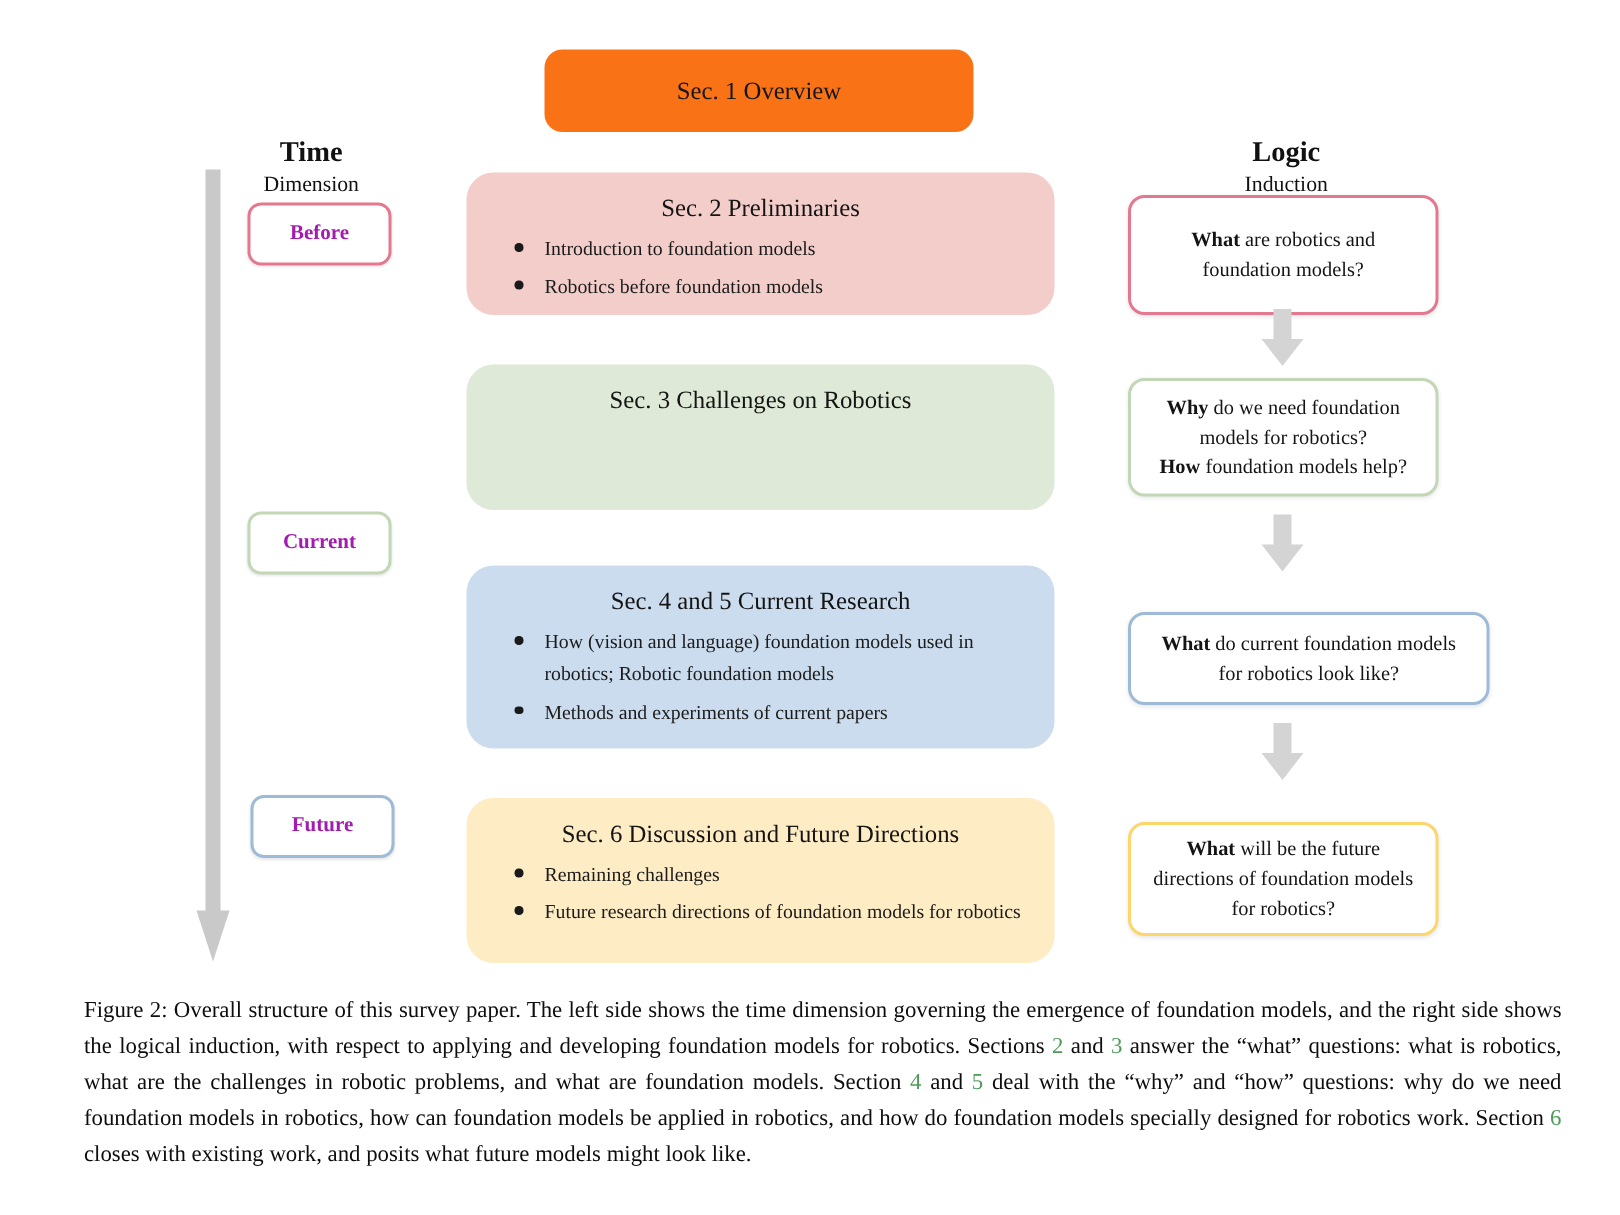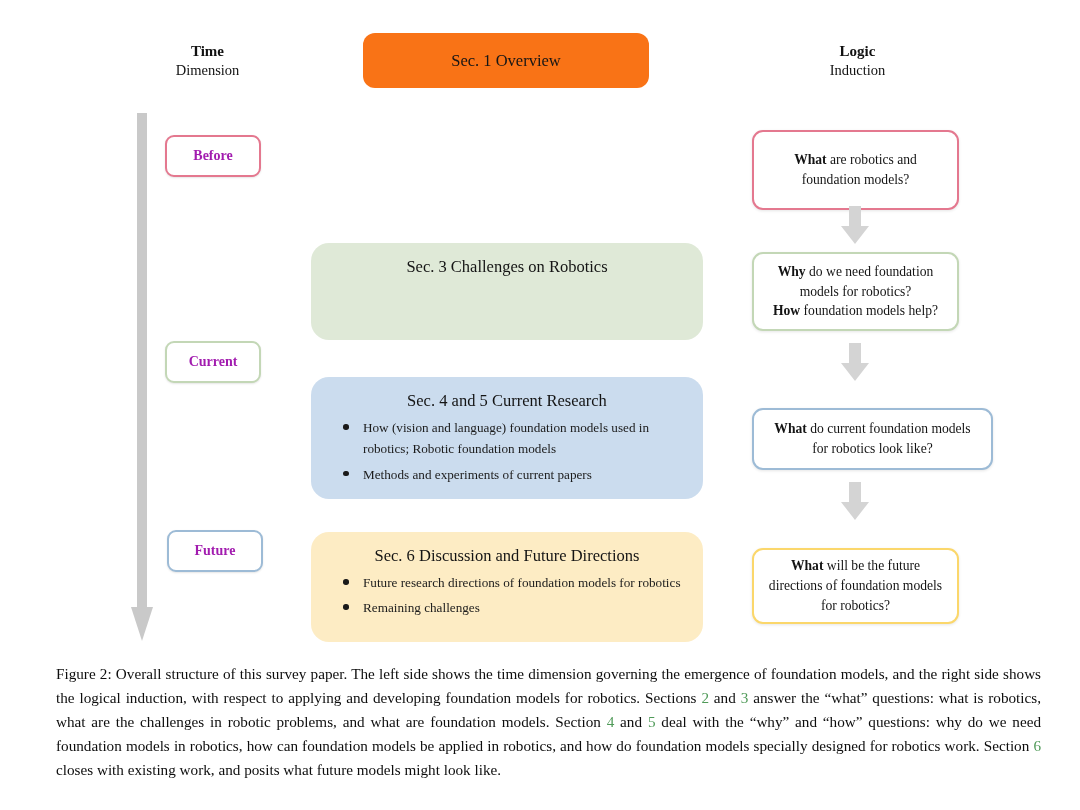--- a/index.html
+++ b/index.html
@@ -24,22 +24,23 @@
   }
 
   
   .col-head {
     position: absolute;
     text-align: center;
     line-height: 1.25;
   }
   .col-head .ch-title {
     font-weight: bold;
-    font-size: 15px;
+    font-size: 19px;
     display: block;
+    margin-top: 48px;
   }
   .col-head .ch-sub {
     font-size: 14.5px;
     display: block;
   }
   #head-time  { left: 140px; top: 42px;  width: 135px; }
   #head-logic { left: 790px; top: 42px;  width: 135px; }
 
   
   #overview-box {
@@ -230,38 +231,45 @@
   <div class="time-pill" id="pill-before">
     <span>Before</span>
   </div>
   <div class="time-pill" id="pill-current">
     <span>Current</span>
   </div>
   <div class="time-pill" id="pill-future">
     <span>Future</span>
   </div>
 
+  <div class="sec-box" id="sec-prelim">
+    <div class="sec-title">Sec. 2 Preliminaries</div>
+    <ul class="sec-list">
+      <li>Introduction to foundation models</li>
+      <li>Robotics before foundation models</li>
+    </ul>
+  </div>
 
   <div class="sec-box" id="sec-challenge">
     <div class="sec-title">Sec. 3 Challenges on Robotics</div>
   </div>
 
   <div class="sec-box" id="sec-current">
     <div class="sec-title">Sec. 4 and 5 Current Research</div>
     <ul class="sec-list">
       <li>How (vision and language) foundation models used in robotics; Robotic foundation models</li>
       <li>Methods and experiments of current papers</li>
     </ul>
   </div>
 
   <div class="sec-box" id="sec-future">
     <div class="sec-title">Sec. 6 Discussion and Future Directions</div>
     <ul class="sec-list">
+      <li>Remaining challenges</li>
       <li>Future research directions of foundation models for robotics</li>
-      <li>Remaining challenges</li>
     </ul>
   </div>
 
   <div class="logic-box" id="logic-what1">
     <div>
       <b>What</b><span> are robotics and foundation models?</span>
     </div>
   </div>
 
   <div class="logic-box" id="logic-why">

